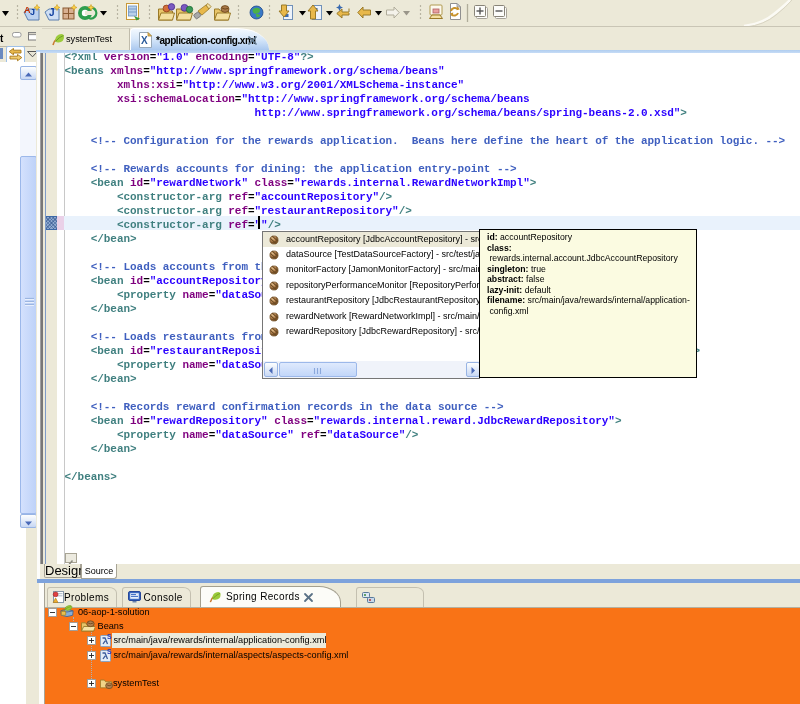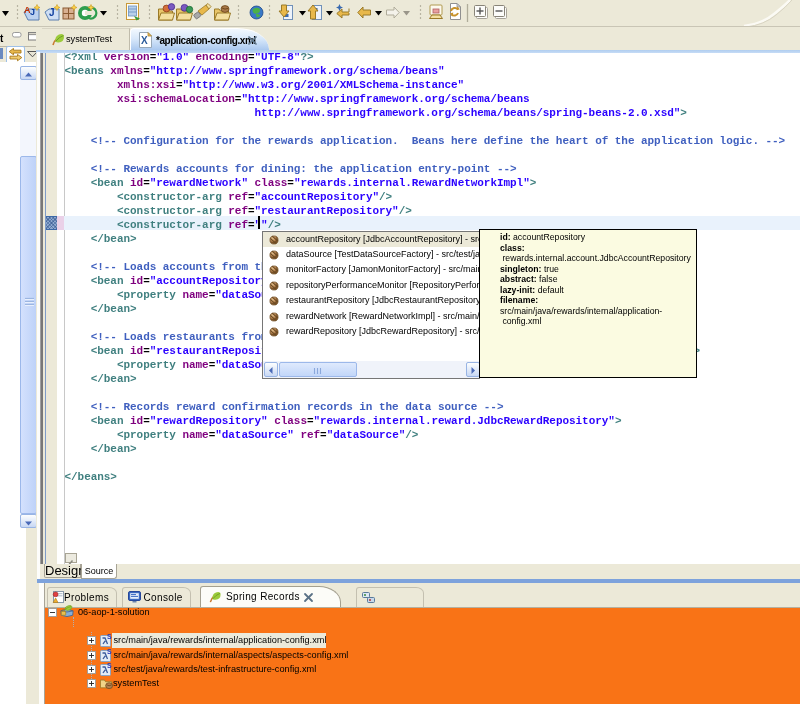--- a/index.html
+++ b/index.html
@@ -425,21 +425,21 @@
         </div>
         <div class="abs" style="left:203px;top:1px;width:14px;height:15px;background:linear-gradient(#fdfefe,#c8d8f4);border:1px solid #98b4e4;border-radius:2px;box-sizing:border-box;">
           <svg width="12" height="13" viewBox="0 0 12 13">
               <path d="M4.5 3 L8 6.5 L4.5 10 Z" fill="#4a6ab8"></path>
             </svg>
         </div>
       </div>
     </div>
 
     <div class="abs" id="tooltip" style="left:439px;top:176.5px;width:218px;height:149px;background:#fbfbe1;border:1px solid #000;box-sizing:border-box;overflow:hidden;">
-      <div style="font-size:8.7px;line-height:10.5px;color:#000;padding:2px 0 0 20px;">
+      <div style="font-size:8.7px;line-height:10.5px;color:#000;padding:2px 0 0 7px;">
         <b>id:</b> accountRepository<br>
         <b>class:</b><br>
         &nbsp;rewards.internal.account.JdbcAccountRepository<br>
         <b>singleton:</b> true<br>
         <b>abstract:</b> false<br>
         <b>lazy-init:</b> default<br>
         <b>filename:</b> src/main/java/rewards/internal/application-<br>
         &nbsp;config.xml
       </div>
     </div>
@@ -523,20 +523,33 @@
         <path d="M1 6.5 L8 4.5 L15 6.5 L14.5 11.5 Q8 14.5 1.5 11.5 Z" fill="#88aed6" stroke="#3a6090" stroke-width="0.9"></path>
         <path d="M1 6.5 Q8 9 15 6.5" fill="none" stroke="#3a6090" stroke-width="0.9"></path>
         <path d="M5.5 5 Q5.5 1.5 9.5 0.5 Q14 -0.3 13.5 2.5 Q13 5.5 8.5 6Z" fill="#9ccb3b" stroke="#6a9a20" stroke-width="0.6"></path>
         <path d="M6 4.5 Q9.5 2 13 1.5" fill="none" stroke="#6a9a20" stroke-width="0.7"></path>
         <rect x="1.5" y="7" width="5" height="4.5" rx="0.8" fill="#e8c050" stroke="#a88018" stroke-width="0.8"></rect>
         <path d="M2.8 7 L2.8 5.8 Q2.8 4.6 4 4.6 Q5.2 4.6 5.2 5.8 L5.2 7" fill="none" stroke="#a88018" stroke-width="0.9"></path>
       </svg>
       <span class="abs" style="left:33px;top:2px;font-size:9.2px;">06-aop-1-solution</span>
     </div>
 
+    <div class="abs" style="left:0;top:11.5px;width:756px;height:14.3px;">
+      <svg class="abs" style="left:23.5px;top:3px;" width="9" height="9" viewBox="0 0 9 9">
+        <rect x="0.5" y="0.5" width="8" height="8" fill="#fff" stroke="#9a9a9a" stroke-width="0.9"></rect>
+        <line x1="2" y1="4.5" x2="7" y2="4.5" stroke="#222" stroke-width="0.9"></line>
+      </svg>
+      <svg class="abs" style="left:35.5px;top:1px;" width="14.5" height="12" viewBox="0 0 16 13">
+        <path d="M0.5 3 L5 3 L6.5 5 L14 5 L14 12 L0.5 12 Z" fill="#e8c56a" stroke="#9a7a28" stroke-width="1"></path>
+        <path d="M0.5 12 L3 7 L16 7 L14 12 Z" fill="#f6e3a4" stroke="#9a7a28" stroke-width="1"></path>
+        <ellipse cx="10.5" cy="4" rx="4" ry="3.2" fill="#b08050" stroke="#6a4418" stroke-width="0.8"></ellipse>
+        <path d="M7.5 3 Q10.5 5 13.5 3.2" fill="none" stroke="#6a4418" stroke-width="0.9"></path>
+      </svg>
+      <span class="abs" style="left:52.5px;top:2px;font-size:9.2px;">Beans</span>
+    </div>
 
     <div class="abs" style="left:0;top:25.8px;width:756px;height:14.3px;">
       <div class="abs" style="left:66.5px;top:0;width:214px;height:14.3px;background:#eceadb;"></div>
       <svg class="abs" style="left:42px;top:3px;" width="9" height="9" viewBox="0 0 9 9">
         <rect x="0.5" y="0.5" width="8" height="8" fill="#fff" stroke="#9a9a9a" stroke-width="0.9"></rect>
         <line x1="2" y1="4.5" x2="7" y2="4.5" stroke="#222" stroke-width="0.9"></line>
           <line x1="4.5" y1="2" x2="4.5" y2="7" stroke="#222" stroke-width="0.9"></line>
       </svg>
       <svg class="abs" style="left:55px;top:0px;" width="13" height="14" viewBox="0 0 13 14">
         <rect x="0.5" y="2.5" width="10" height="11" rx="1" fill="#e4ecf6" stroke="#8aa4c4"></rect>
@@ -551,33 +564,20 @@
         <line x1="2" y1="4.5" x2="7" y2="4.5" stroke="#222" stroke-width="0.9"></line>
           <line x1="4.5" y1="2" x2="4.5" y2="7" stroke="#222" stroke-width="0.9"></line>
       </svg>
       <svg class="abs" style="left:55px;top:0px;" width="13" height="14" viewBox="0 0 13 14">
         <rect x="0.5" y="2.5" width="10" height="11" rx="1" fill="#e4ecf6" stroke="#8aa4c4"></rect>
         <path d="M2.5 5 L5 5 L7.5 11 M5.2 7.8 L3 11" stroke="#3a5a9a" stroke-width="1.3" fill="none"></path>
         <text x="7" y="6" font-size="7" font-weight="bold" fill="#2a3ab8" font-family="Liberation Sans">S</text>
       </svg>
       <span class="abs" style="left:68.5px;top:2px;font-size:9.2px;">src/main/java/rewards/internal/aspects/aspects-config.xml</span>
     </div>
-    <div class="abs" style="left:0;top:54.4px;width:756px;height:14.3px;">
-      <svg class="abs" style="left:42px;top:3px;" width="9" height="9" viewBox="0 0 9 9">
-        <rect x="0.5" y="0.5" width="8" height="8" fill="#fff" stroke="#9a9a9a" stroke-width="0.9"></rect>
-        <line x1="2" y1="4.5" x2="7" y2="4.5" stroke="#222" stroke-width="0.9"></line>
-          <line x1="4.5" y1="2" x2="4.5" y2="7" stroke="#222" stroke-width="0.9"></line>
-      </svg>
-      <svg class="abs" style="left:55px;top:0px;" width="13" height="14" viewBox="0 0 13 14">
-        <rect x="0.5" y="2.5" width="10" height="11" rx="1" fill="#e4ecf6" stroke="#8aa4c4"></rect>
-        <path d="M2.5 5 L5 5 L7.5 11 M5.2 7.8 L3 11" stroke="#3a5a9a" stroke-width="1.3" fill="none"></path>
-        <text x="7" y="6" font-size="7" font-weight="bold" fill="#2a3ab8" font-family="Liberation Sans">S</text>
-      </svg>
-      <span class="abs" style="left:68.5px;top:2px;font-size:9.2px;">src/test/java/rewards/test-infrastructure-config.xml</span>
-    </div>
 
     <div class="abs" style="left:0;top:68.7px;width:756px;height:14.3px;">
       <svg class="abs" style="left:42px;top:3px;" width="9" height="9" viewBox="0 0 9 9">
         <rect x="0.5" y="0.5" width="8" height="8" fill="#fff" stroke="#9a9a9a" stroke-width="0.9"></rect>
         <line x1="2" y1="4.5" x2="7" y2="4.5" stroke="#222" stroke-width="0.9"></line>
           <line x1="4.5" y1="2" x2="4.5" y2="7" stroke="#222" stroke-width="0.9"></line>
       </svg>
       <svg class="abs" style="left:55px;top:1px;" width="13" height="13" viewBox="0 0 15 13">
         <path d="M0.5 2.5 L5 2.5 L6.5 4.5 L13.5 4.5 L13.5 11.5 L0.5 11.5 Z" fill="#f0d488" stroke="#9a7a28" stroke-width="1"></path>
         <ellipse cx="10.5" cy="9" rx="4" ry="3.4" fill="#b08050" stroke="#6a4418" stroke-width="0.8"></ellipse>

